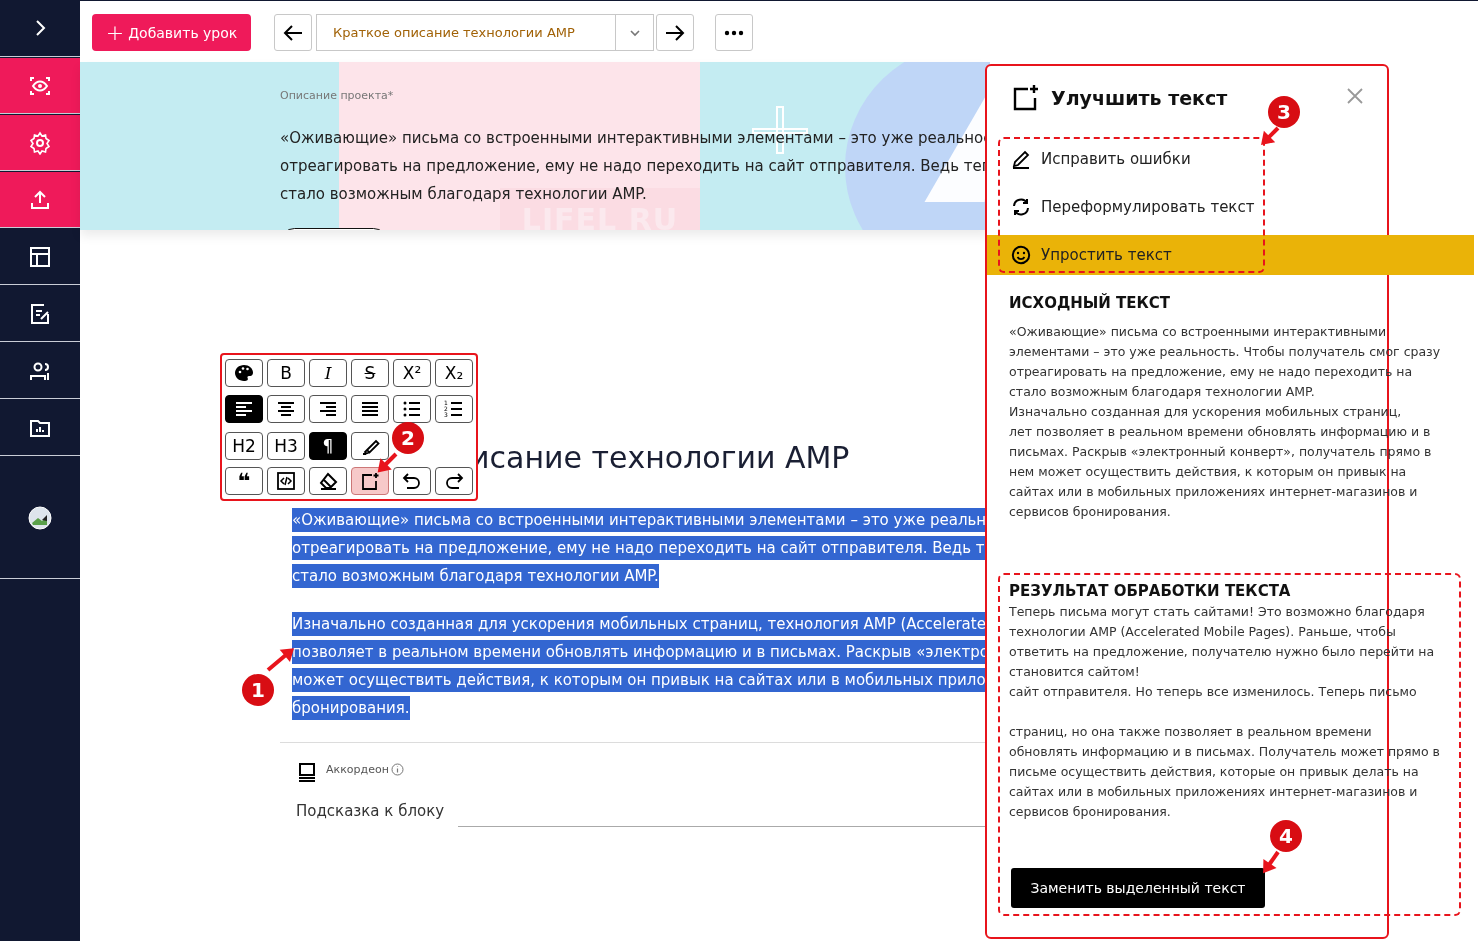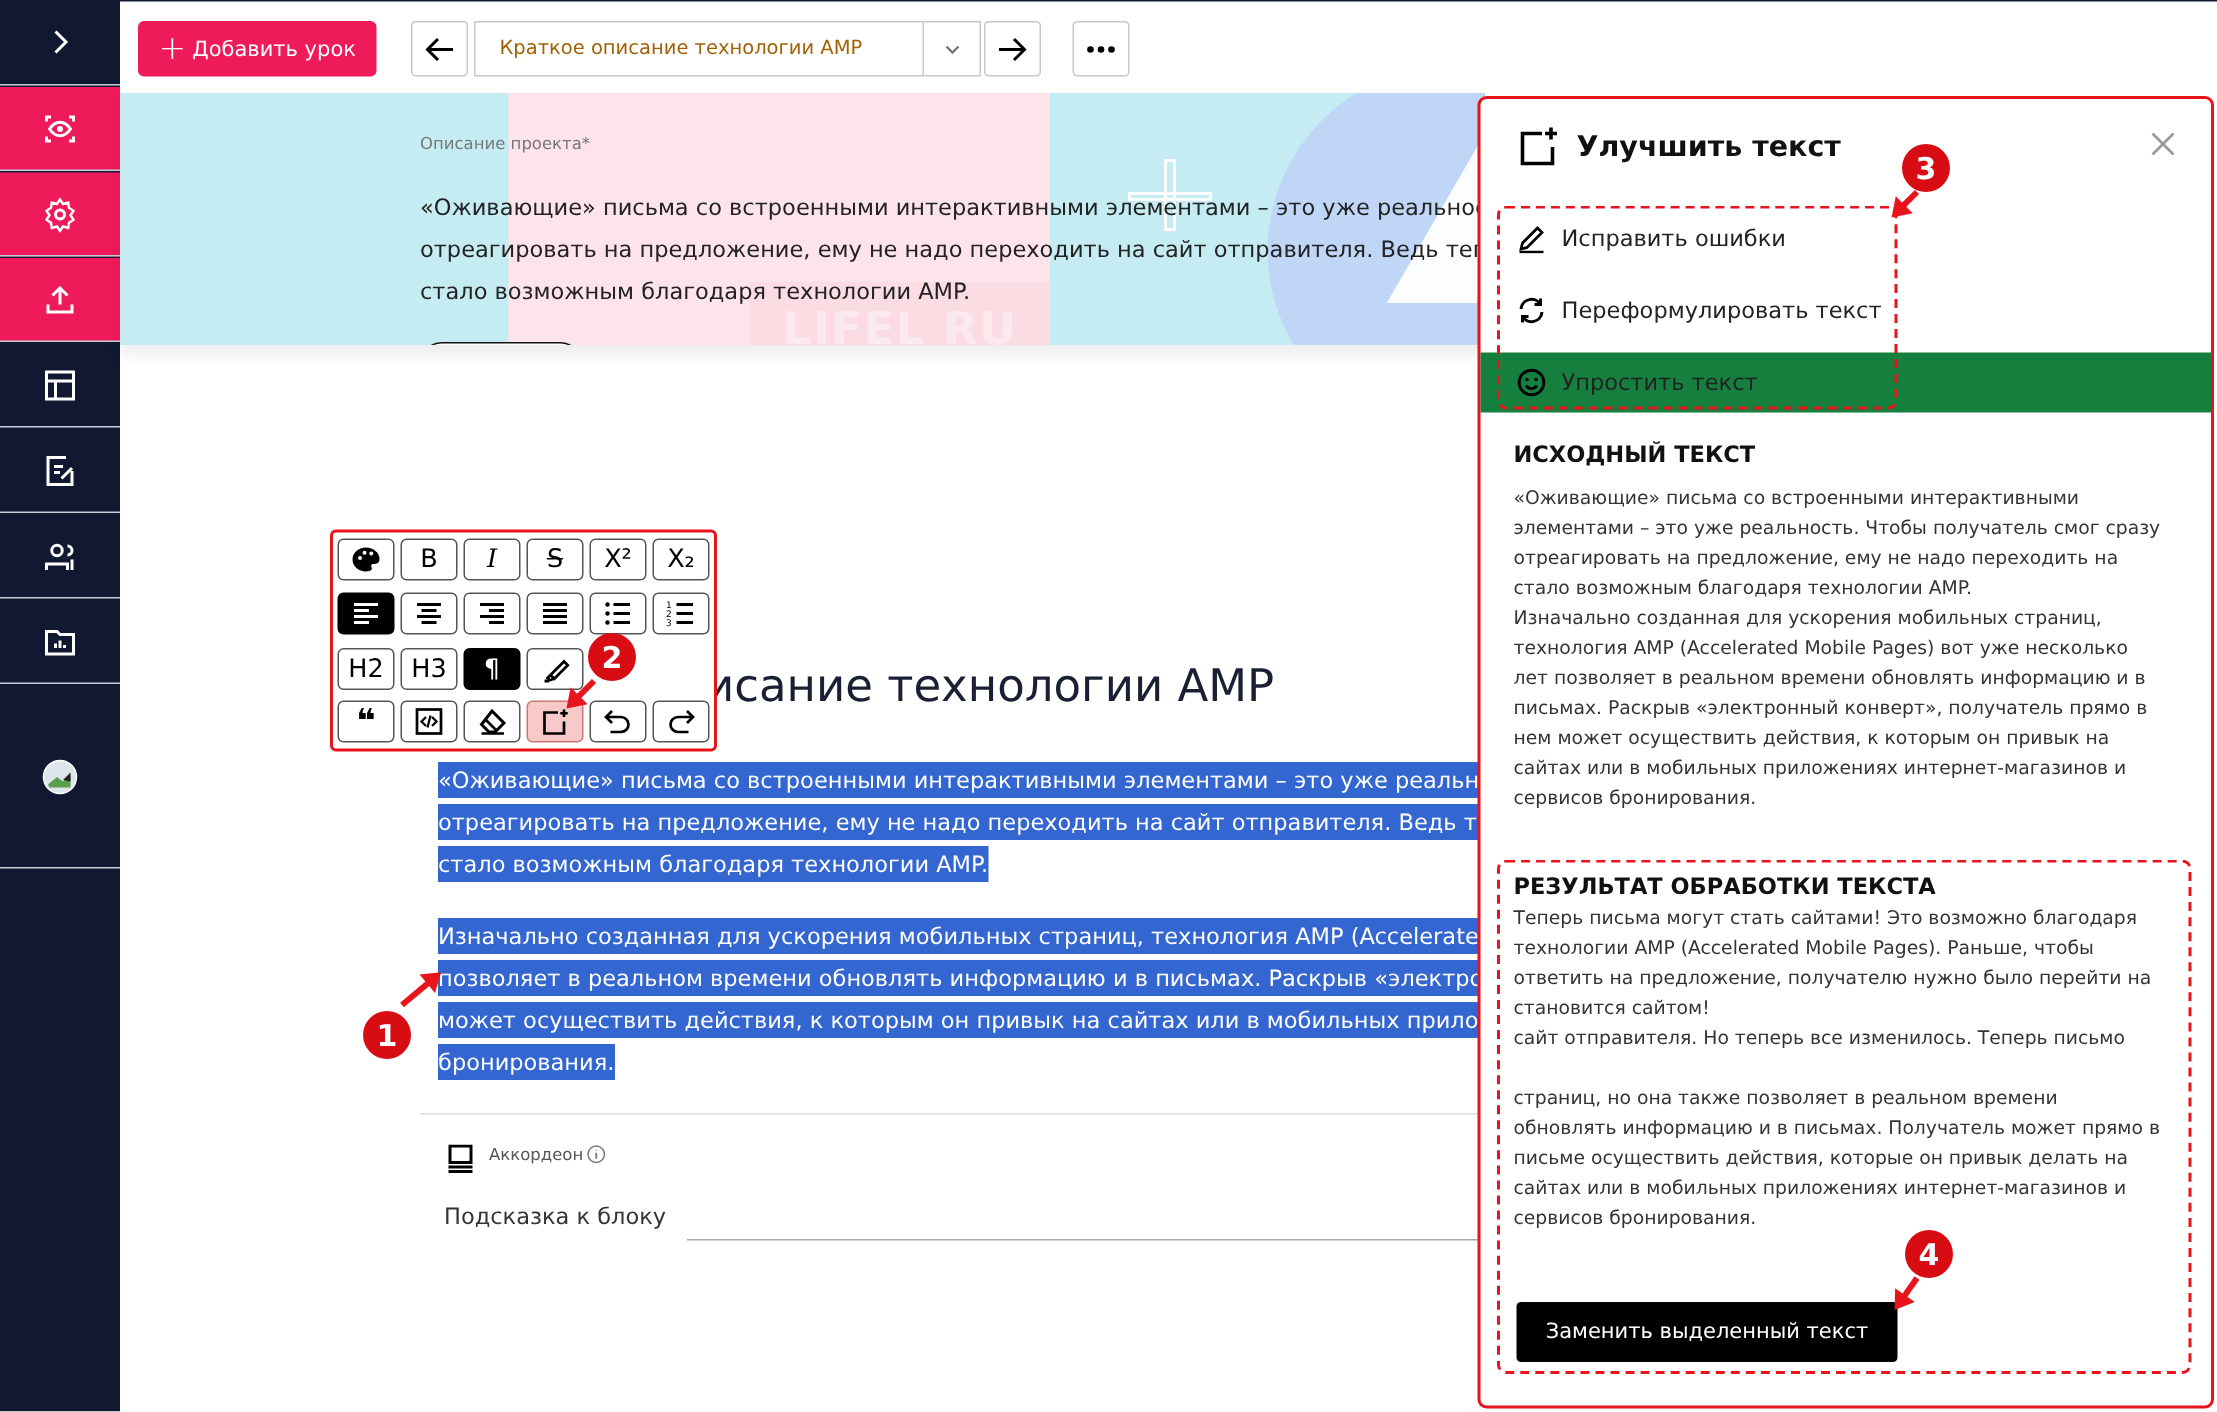--- a/index.html
+++ b/index.html
@@ -44,25 +44,25 @@
   .hint-input { position: absolute; left: 458px; top: 826px; width: 532px; height: 1px; background: #aaa; }
 
   
   .fmt-toolbar { position: absolute; left: 220px; top: 353px; width: 258px; height: 148px; background: #fff; border: 2px solid #e8141c; border-radius: 4px; }
   .fmt-btn { position: absolute; width: 38px; height: 28px; border: 1px solid #555; border-radius: 4px; background: #fff; display: flex; align-items: center; justify-content: center; font-size: 17px; color: #000; }
   .fmt-btn.dark { background: #000; color: #fff; border-color: #000; }
   .fmt-btn.ai { background: #f7c9c9; border-color: #c77; }
   .fmt-btn svg { width: 22px; height: 20px; }
 
   
-  .panel { position: absolute; left: 985px; top: 64px; width: 491px; height: 875px; background: #fff; border: 2px solid #e8141c; border-radius: 6px; }
+  .panel { position: absolute; left: 985px; top: 64px; width: 404px; height: 875px; background: #fff; border: 2px solid #e8141c; border-radius: 6px; }
   .panel-title { position: absolute; left: 24px; top: 18px; display: flex; align-items: center; gap: 10px; font-size: 19px; font-weight: bold; color: #111; }
   .panel-close { position: absolute; right: 20px; top: 18px; width: 24px; height: 24px; display: flex; align-items: center; justify-content: center; }
   .opt { position: absolute; left: 0; width: 487px; height: 40px; display: flex; align-items: center; gap: 10px; padding-left: 24px; font-size: 15px; color: #222; }
-  .opt.hover { background: #15803d; }
+  .opt.hover { background: #eab308; }
   .section-h { position: absolute; left: 22px; font-size: 15px; font-weight: bold; color: #111; }
   .section-p { position: absolute; left: 22px; width: 450px; font-size: 12.5px; line-height: 20px; color: #333; }
   .replace-btn { position: absolute; left: 24px; top: 802px; width: 254px; height: 40px; background: #000; color: #fff; border-radius: 3px; display: flex; align-items: center; justify-content: center; font-size: 14px; }
 
   
   .dash { position: absolute; border: 2px dashed #e8141c; border-radius: 6px; pointer-events: none; }
   .badge { position: absolute; width: 32px; height: 32px; border-radius: 50%; background: #d80d13; color: #fff; font-weight: bold; font-size: 20px; display: flex; align-items: center; justify-content: center; font-family: "DejaVu Sans", sans-serif; }
   .arrow { position: absolute; height: 4px; background: #e8141c; transform-origin: left center; }
   .arrow::after { content: ""; position: absolute; right: -8px; top: -6px; border-left: 12px solid #e8141c; border-top: 8px solid transparent; border-bottom: 8px solid transparent; }
 </style>
@@ -344,21 +344,20 @@
       <span>Упростить текст</span>
     </div>
 
     <div class="section-h" style="top:228px;">ИСХОДНЫЙ ТЕКСТ</div>
     <div class="section-p" style="top:256px;">
       <div>«Оживающие» письма со встроенными интерактивными</div>
       <div>элементами – это уже реальность. Чтобы получатель смог сразу</div>
       <div>отреагировать на предложение, ему не надо переходить на</div>
       <div>стало возможным благодаря технологии AMP.</div>
       <div>Изначально созданная для ускорения мобильных страниц,</div>
-      <div>технология AMP (Accelerated Mobile Pages) вот уже несколько</div>
       <div>лет позволяет в реальном времени обновлять информацию и в</div>
       <div>письмах. Раскрыв «электронный конверт», получатель прямо в</div>
       <div>нем может осуществить действия, к которым он привык на</div>
       <div>сайтах или в мобильных приложениях интернет-магазинов и</div>
       <div>сервисов бронирования.</div>
     </div>
 
     <div class="section-h" style="top:516px;">РЕЗУЛЬТАТ ОБРАБОТКИ ТЕКСТА</div>
     <div class="section-p" style="top:536px;">
       <div>Теперь письма могут стать сайтами! Это возможно благодаря</div>

